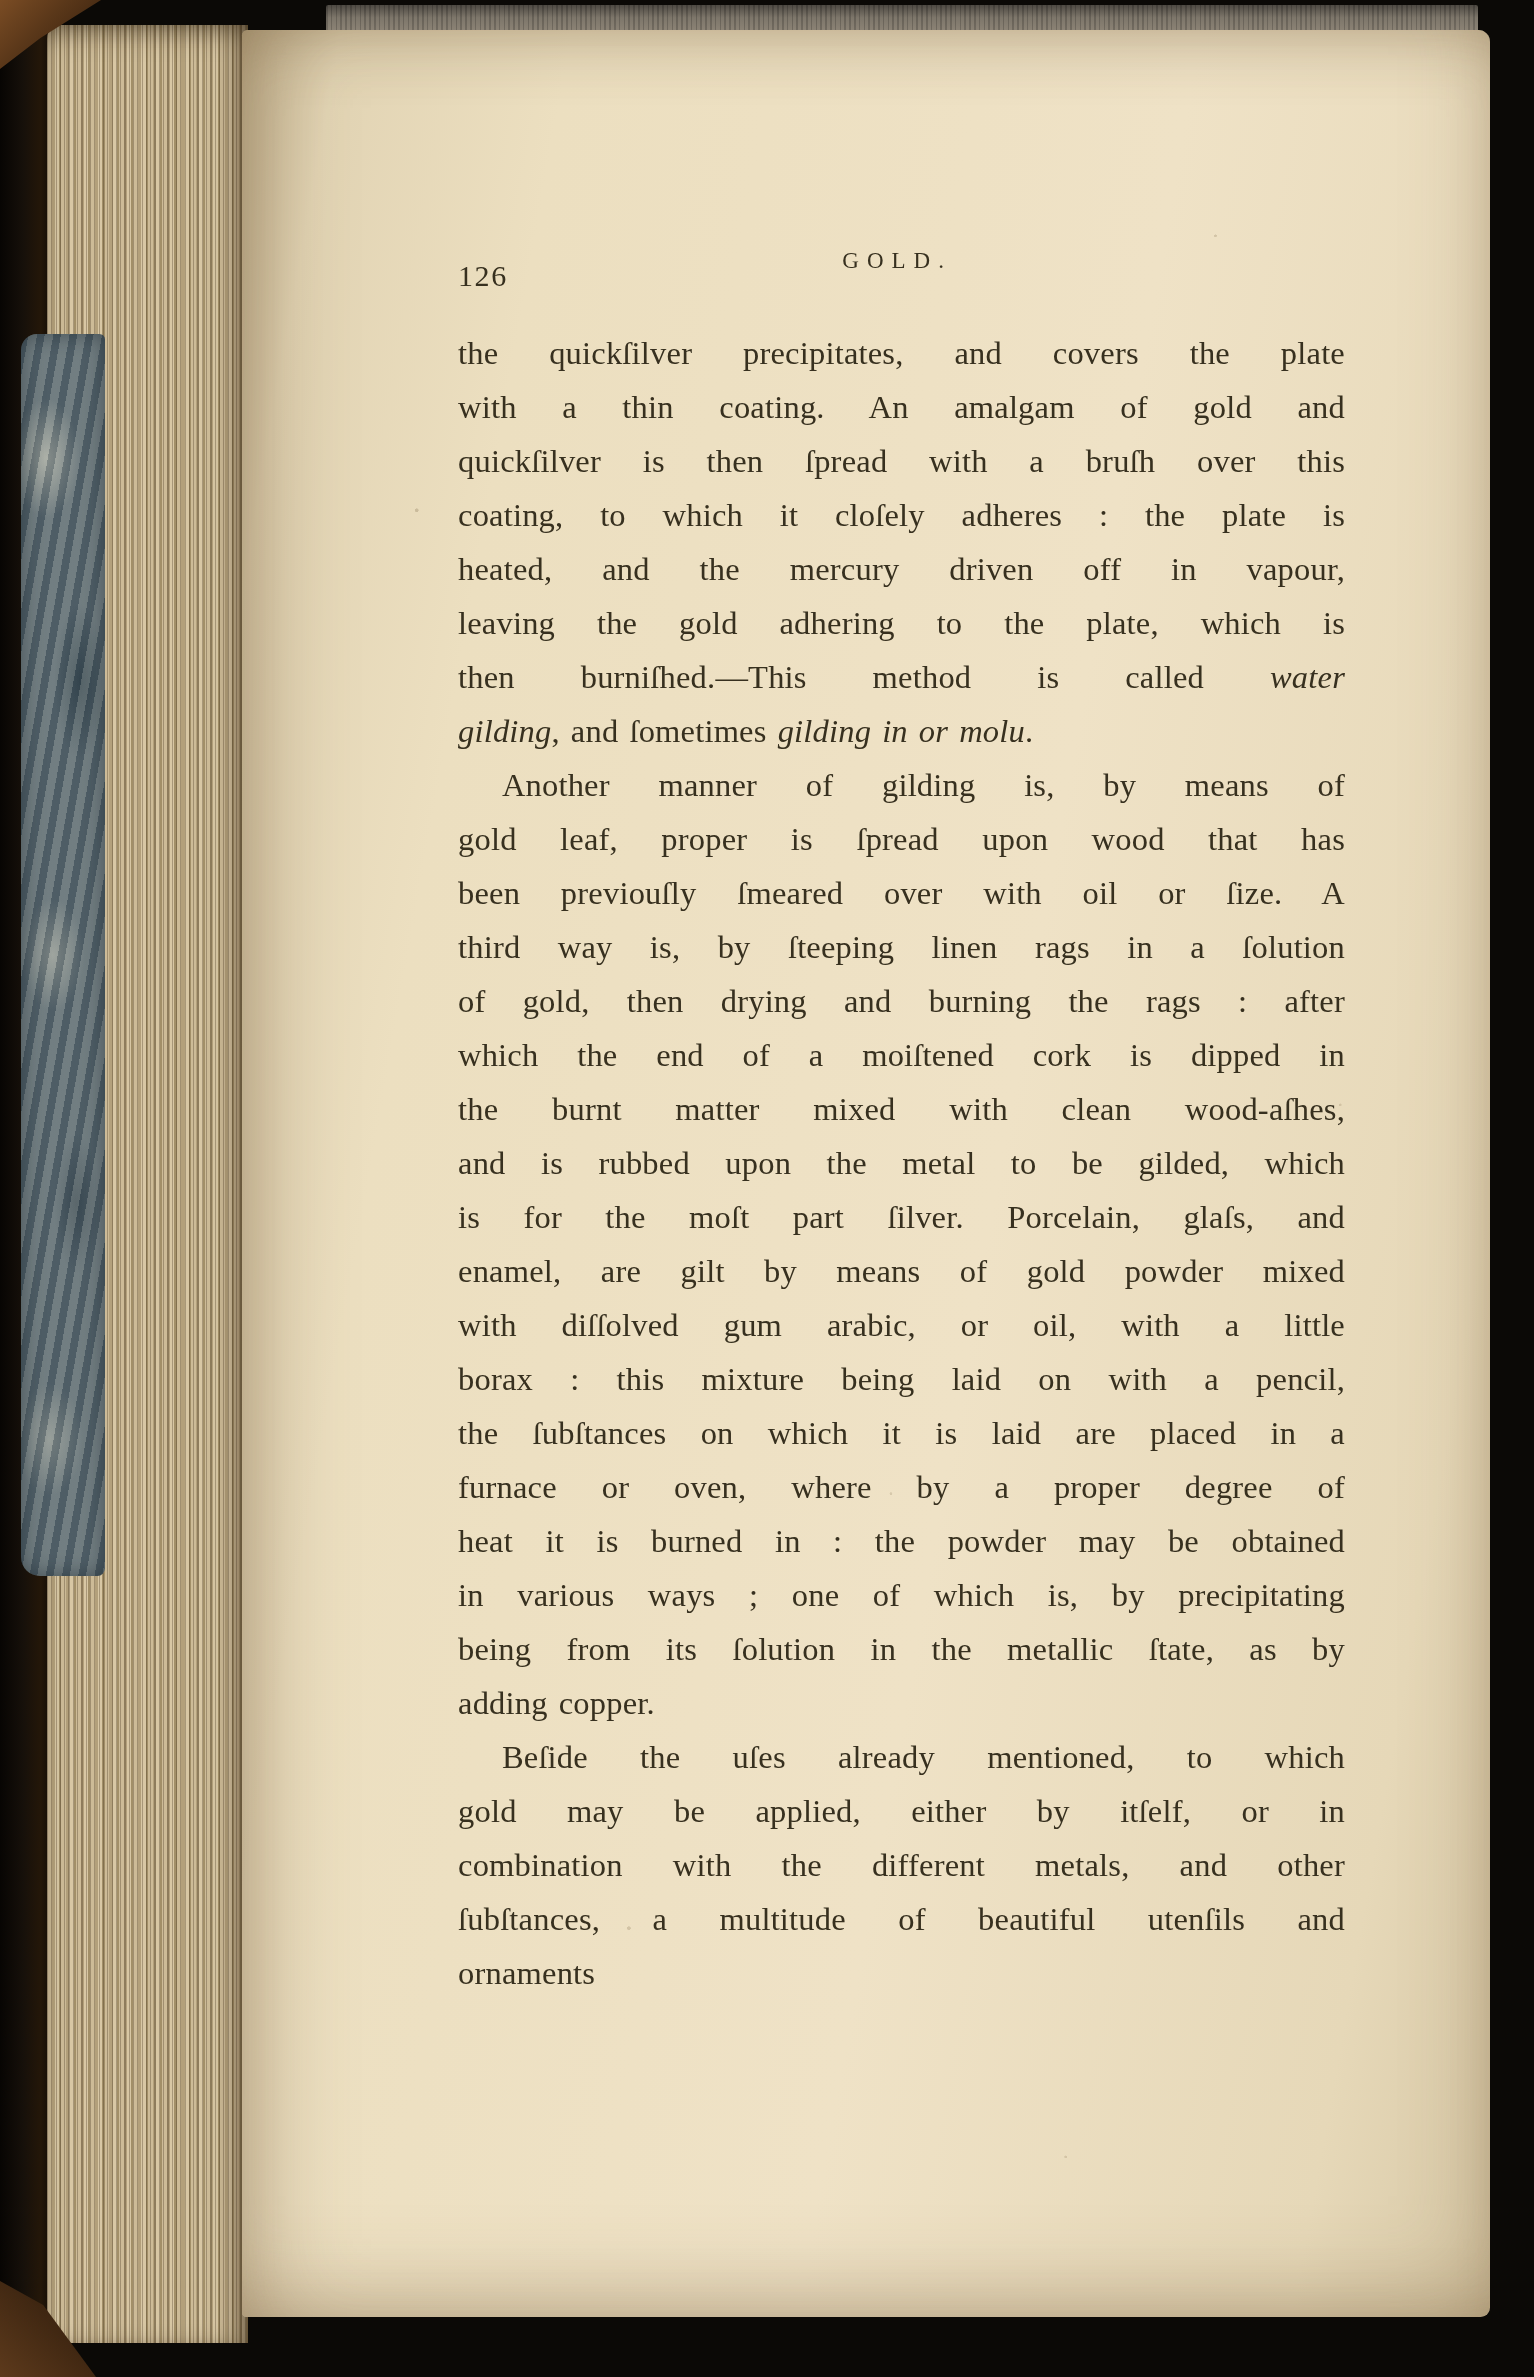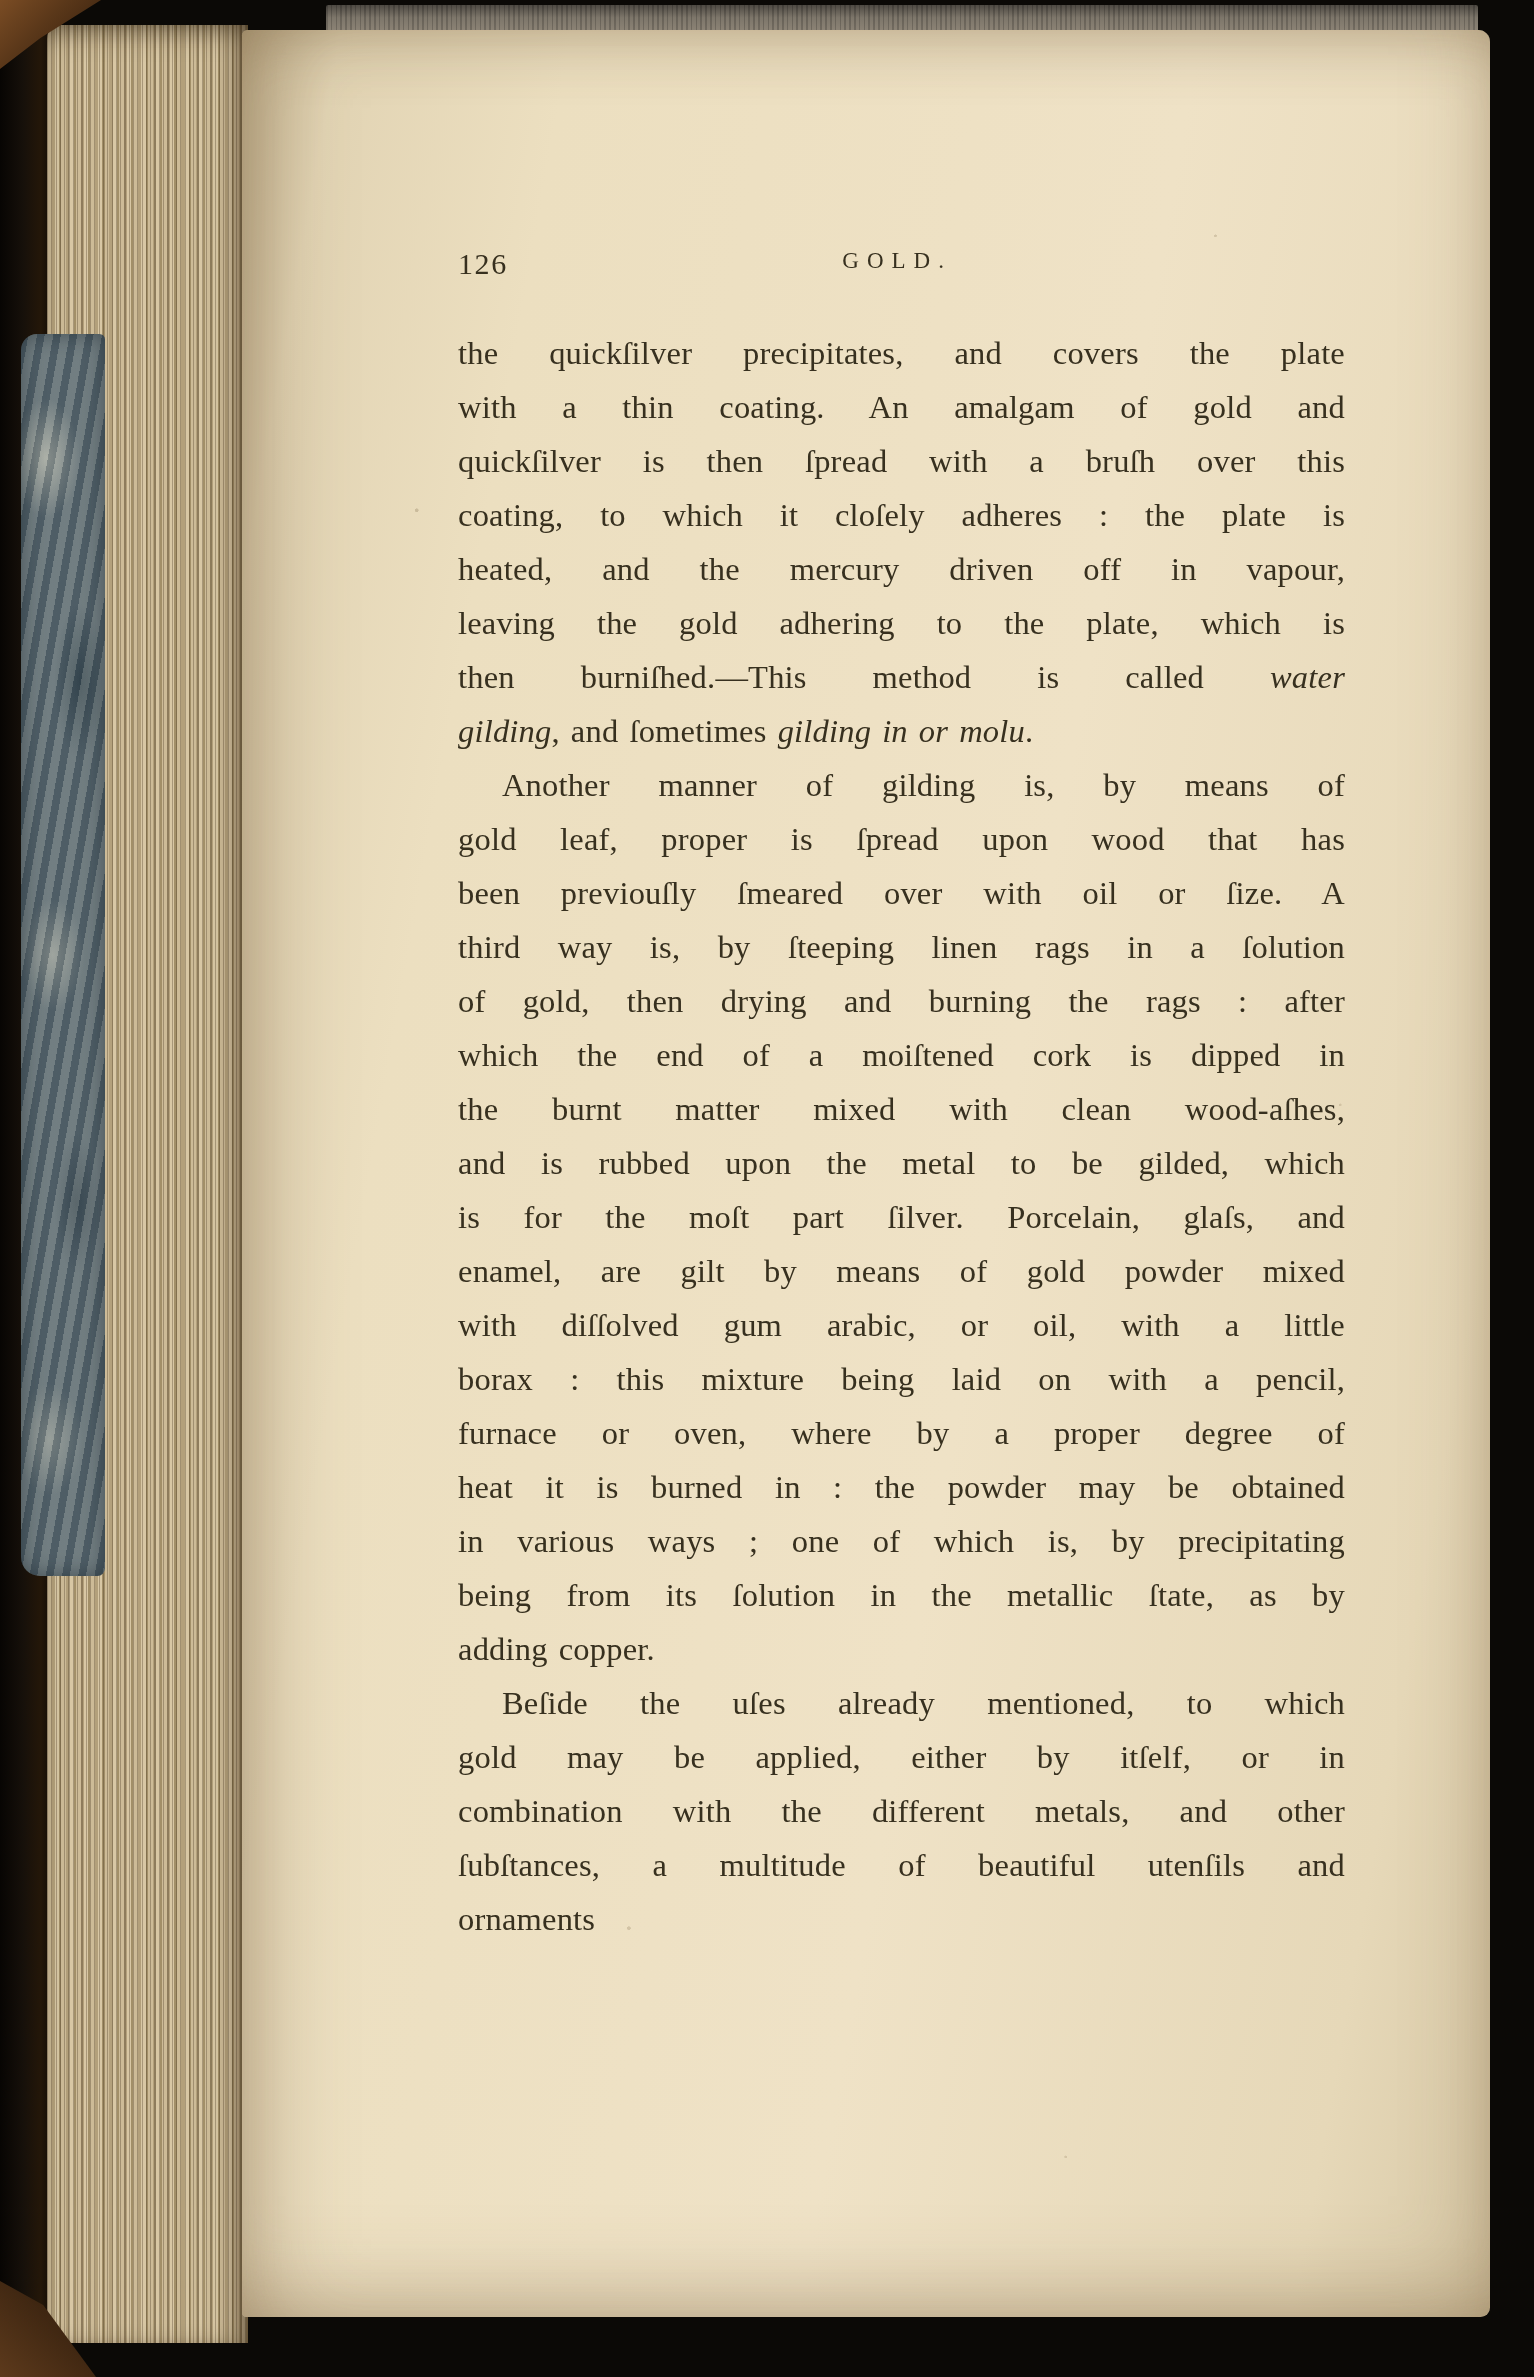--- a/index.html
+++ b/index.html
@@ -79,21 +79,21 @@
       radial-gradient(circle at 78% 9%, rgba(96,74,42,.35) 0 1.1px, rgba(0,0,0,0) 1.6px),
       radial-gradient(circle at 52% 64%, rgba(96,74,42,.3) 0 1.1px, rgba(0,0,0,0) 1.6px),
       radial-gradient(circle at 31% 83%, rgba(96,74,42,.35) 0 1.6px, rgba(0,0,0,0) 2.1px),
       radial-gradient(circle at 88% 47%, rgba(96,74,42,.3) 0 1.1px, rgba(0,0,0,0) 1.6px),
       radial-gradient(circle at 66% 93%, rgba(96,74,42,.3) 0 1.1px, rgba(0,0,0,0) 1.6px);
   }
 
   .header{
     position:absolute;left:216px;top:217px;width:887px;height:48px;color:var(--ink,#37301f);
   }
-  .pagenum{position:absolute;left:0;top:0;font-size:30px;letter-spacing:1.6px;}
+  .pagenum{position:absolute;left:0;top:12px;font-size:30px;letter-spacing:1.6px;}
   .running-title{
     position:absolute;left:50%;transform:translateX(-54%);top:1.1px;
     font-size:23px;letter-spacing:8px;
   }
 
   .body{
     position:absolute;left:216px;top:296px;width:887px;
     color:var(--ink,#37301f);
     font-size:32.5px;line-height:54px;word-spacing:2.7px;letter-spacing:0.2px;
   }
@@ -137,20 +137,21 @@
           <div class="line">been previouſly ſmeared over with oil or ſize.  A</div>
           <div class="line">third way is, by ſteeping linen rags in a ſolution</div>
           <div class="line">of gold, then drying and burning the rags : after</div>
           <div class="line">which the end of a moiſtened cork is dipped in</div>
           <div class="line">the burnt matter mixed with clean wood-aſhes,</div>
           <div class="line">and is rubbed upon the metal to be gilded, which</div>
           <div class="line">is for the moſt part ſilver.  Porcelain, glaſs, and</div>
           <div class="line">enamel, are gilt by means of gold powder mixed</div>
           <div class="line">with diſſolved gum arabic, or oil, with a little</div>
           <div class="line">borax : this mixture being laid on with a pencil,</div>
+          <div class="line">the ſubſtances on which it is laid are placed in a</div>
           <div class="line">furnace or oven, where by a proper degree of</div>
           <div class="line">heat it is burned in : the powder may be obtained</div>
           <div class="line">in various ways ; one of which is, by precipitating</div>
           <div class="line">being from its ſolution in the metallic ſtate, as by</div>
           <div class="line last">adding copper.</div>
         </div>
         <div class="para indent">
           <div class="line">Beſide the uſes already mentioned, to which</div>
           <div class="line">gold may be applied, either by itſelf, or in</div>
           <div class="line">combination with the different metals, and other</div>

